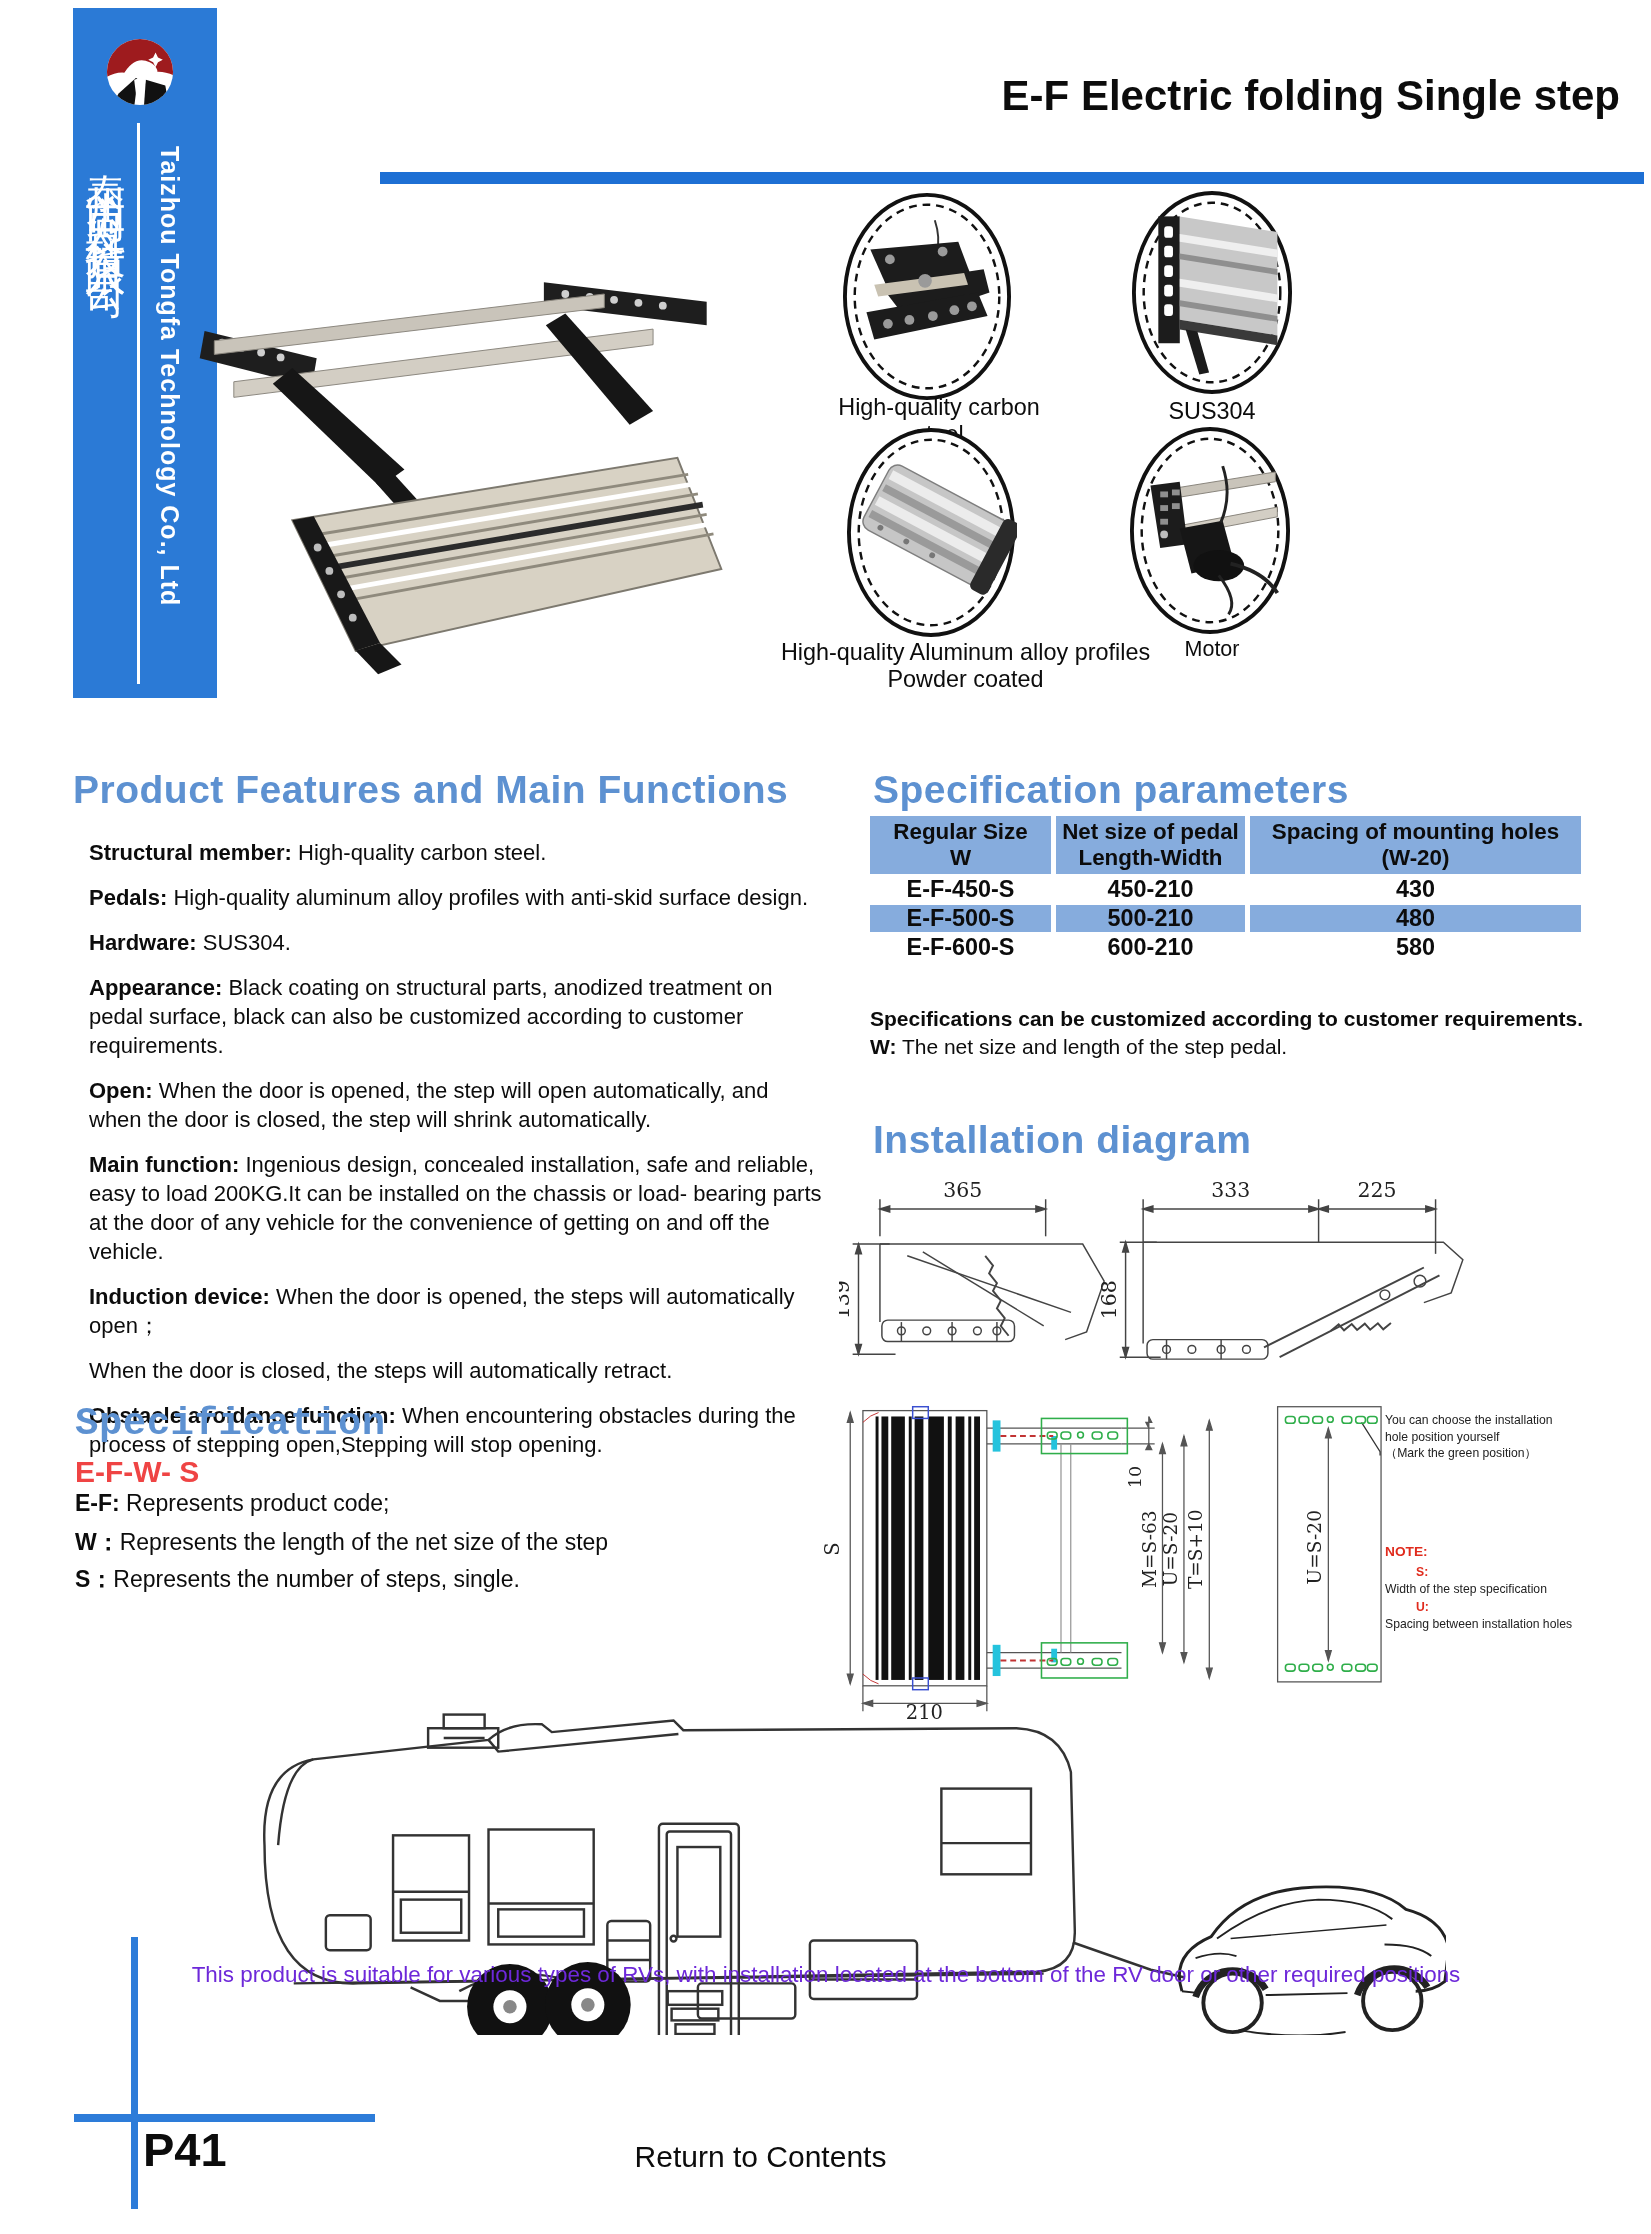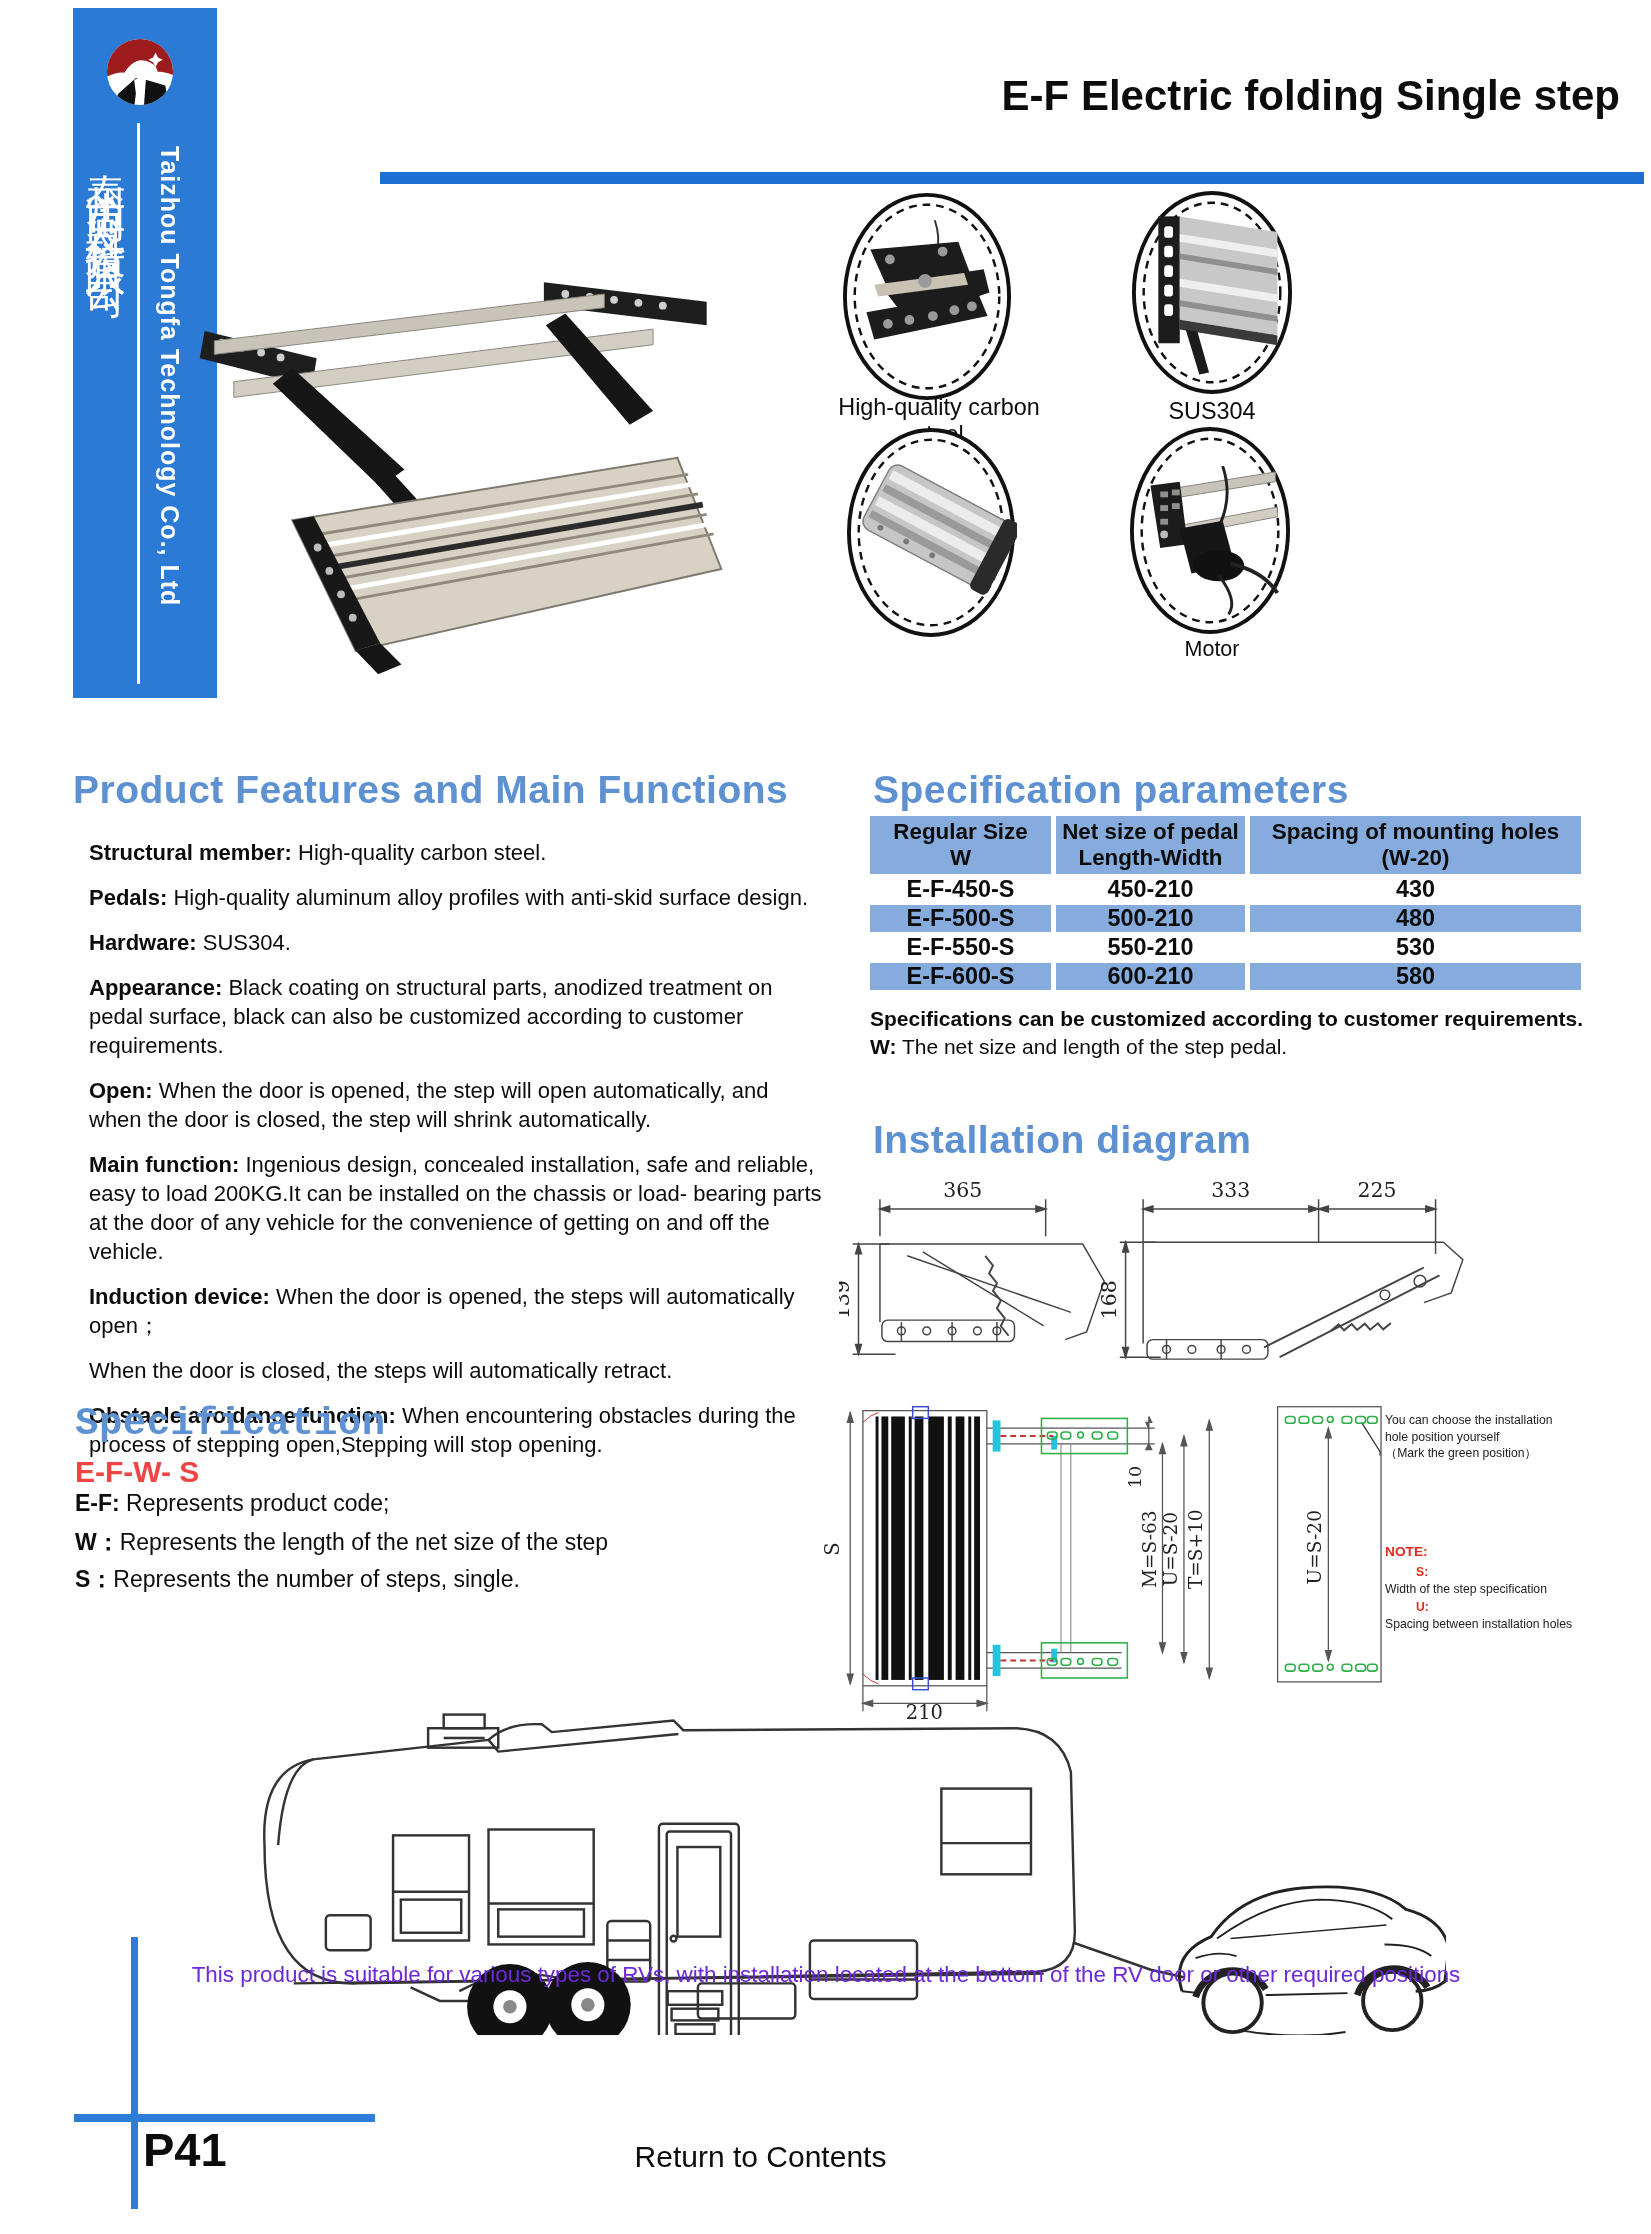--- a/index.html
+++ b/index.html
@@ -202,20 +202,24 @@
       <rect x="24" y="70" width="132" height="10" fill="#ececec"></rect>
       <rect x="24" y="86" width="132" height="8" fill="#9a9a9a"></rect>
       <rect x="24" y="100" width="132" height="10" fill="#ececec"></rect>
       <rect x="24" y="116" width="132" height="8" fill="#9a9a9a"></rect>
       <rect x="148" y="58" width="20" height="82" rx="6" fill="#2a2a2a"></rect>
       <circle cx="40" cy="128" r="3" fill="#777"></circle>
         <circle cx="70" cy="128" r="3" fill="#777"></circle>
         <circle cx="100" cy="128" r="3" fill="#777"></circle>
     </g>
   </svg>
+  <div class="callout-label" style="left:741px;top:639px;width:449px;">
+     <div>High-quality Aluminum alloy profiles</div>
+     <div>Powder coated</div>
+  </div>
 
   <svg class="abs" style="left:1129px;top:427px;" width="162" height="207" viewBox="0 0 166 212">
     <ellipse cx="83" cy="106" rx="80" ry="104" fill="#fff" stroke="#111" stroke-width="4"></ellipse>
     <ellipse cx="83" cy="106" rx="70" ry="94" fill="none" stroke="#111" stroke-width="2.5" stroke-dasharray="8 6"></ellipse>
     <polygon points="26,66 150,46 150,56 26,76" fill="#c9c4ba" stroke="#87837a" stroke-width="1"></polygon>
     <polygon points="36,104 152,82 152,92 36,114" fill="#d3cec4" stroke="#87837a" stroke-width="1"></polygon>
     <polygon points="22,60 52,56 60,120 32,124" fill="#1c1c1c"></polygon>
     <g fill="#8f8f8f">
         <rect x="32" y="66" width="8" height="6"></rect>
         <rect x="32" y="80" width="8" height="6"></rect>
@@ -257,25 +261,20 @@
     <tbody>
       <tr>
           <td>E-F-450-S</td>
           <td>450-210</td>
           <td>430</td>
         </tr>
       <tr>
           <td>E-F-500-S</td>
           <td>500-210</td>
           <td>480</td>
-        </tr>
-      <tr>
-          <td>E-F-550-S</td>
-          <td>550-210</td>
-          <td>530</td>
         </tr>
       <tr>
           <td>E-F-600-S</td>
           <td>600-210</td>
           <td>580</td>
         </tr>
     </tbody>
   </table>
   <div class="tnote1">Specifications can be customized according to customer requirements.</div>
   <div class="tnote2"><b>W:</b><span> The net size and length of the step pedal.</span></div>

